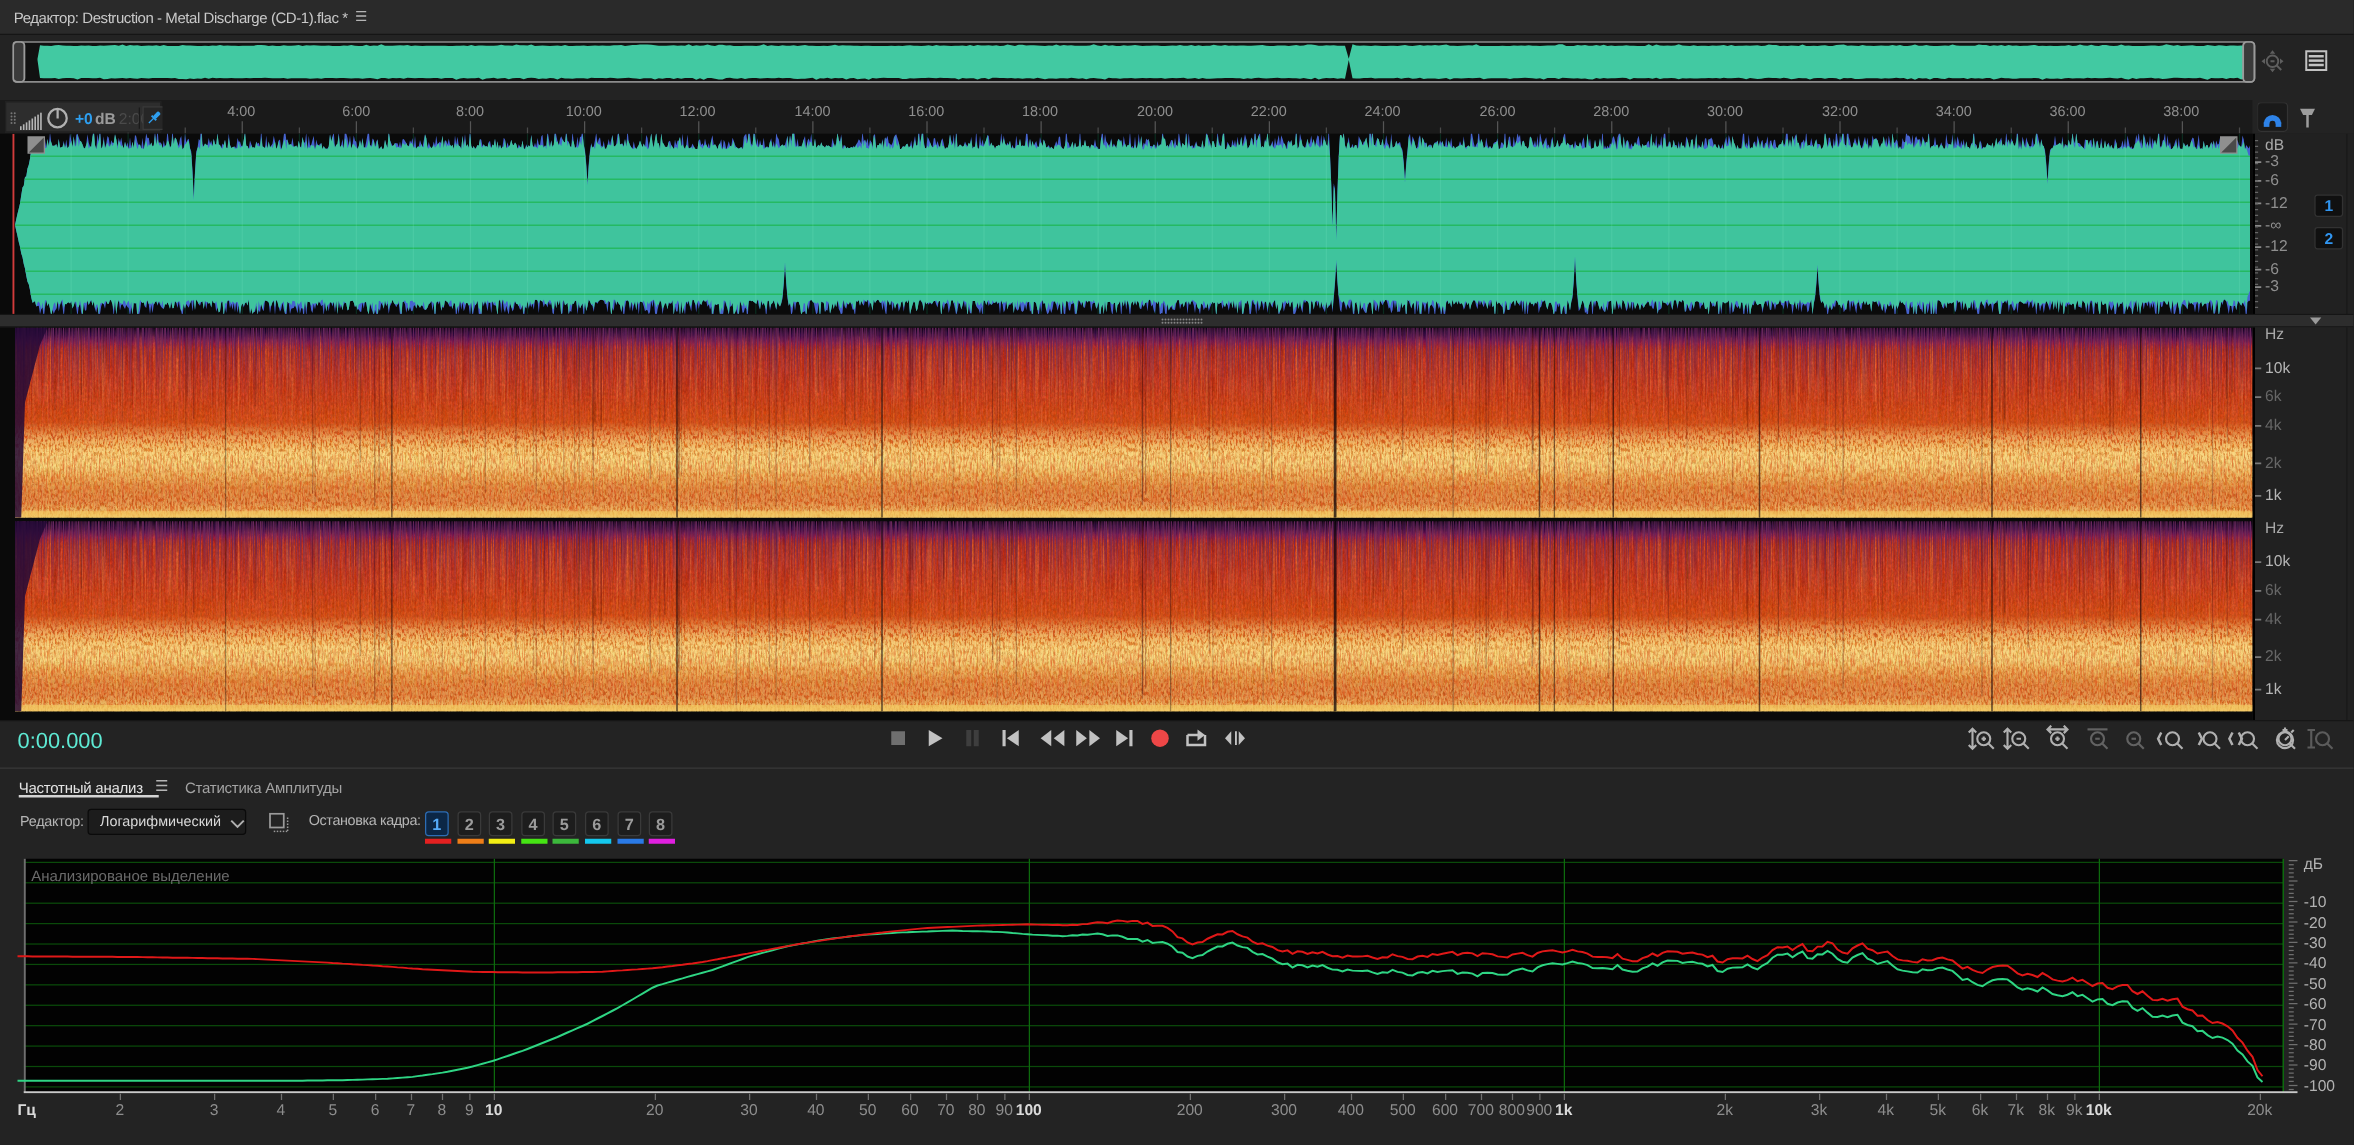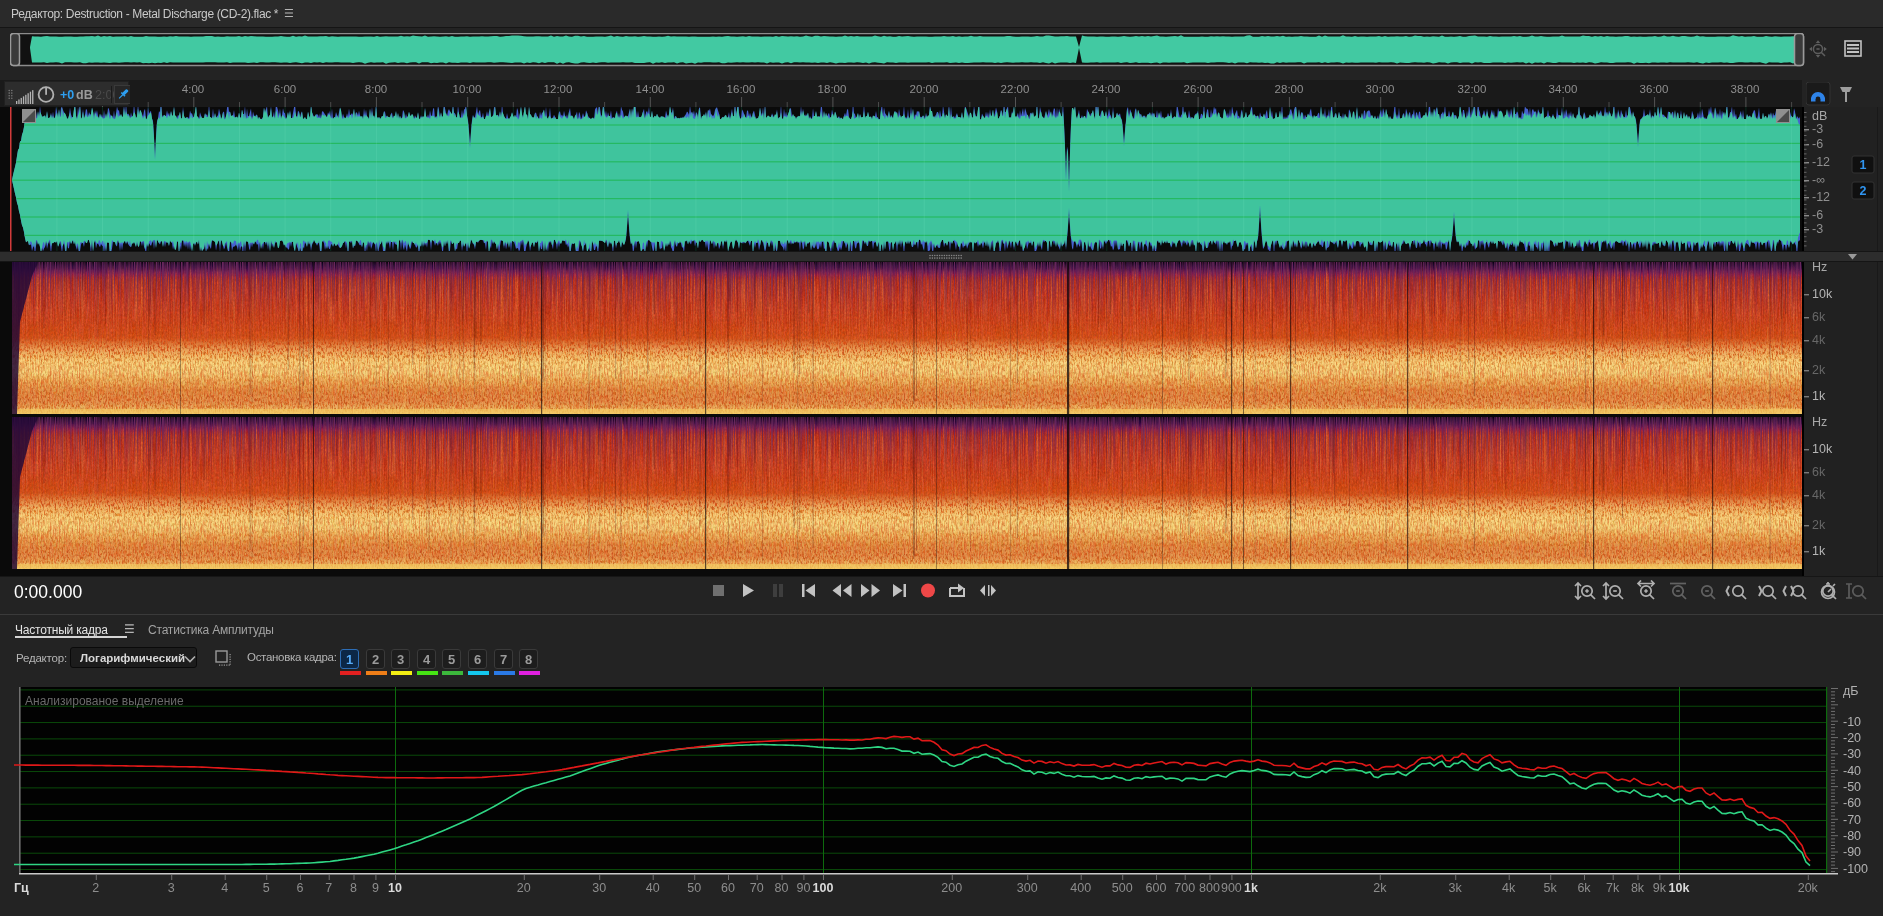--- a/index.html
+++ b/index.html
@@ -4,21 +4,21 @@
 * { margin:0; padding:0; box-sizing:border-box; }
 html,body { width:1883px; height:916px; background:#1f1f1f; font-family:"Liberation Sans", sans-serif; overflow:hidden; }
 .abs { position:absolute; }
 #stage { position:relative; width:1883px; height:916px; }
 </style></head>
 <body>
 <div id="stage">
 <div class="abs" style="left:0;top:28px;width:1883px;height:52px;background:#232323"></div>
 
 <div class="abs" style="left:0;top:0;width:1883px;height:28px;background:#2a2a2a;border-bottom:1px solid #151515">
-<div class="abs" style="left:11px;top:7px;font-size:12px;letter-spacing:-0.35px;color:#c9c9c9">Редактор: Destruction - Metal Discharge (CD-2).flac *</div>
+<div class="abs" style="left:11px;top:7px;font-size:12px;letter-spacing:-0.35px;color:#c9c9c9">Редактор: Destruction - Metal Discharge (CD-1).flac *</div>
 <div class="abs" style="left:284px;top:7px;font-size:11px;color:#b5b5b5">☰</div>
 </div>
 <svg class="abs" style="left:1808px;top:38px" width="70" height="24">
 <g opacity="0.5" stroke="#9a9a9a" fill="none" stroke-width="1.5">
 <circle cx="10" cy="11" r="4.6"></circle>
         <path d="M13.2 14.2 l3.8 3.8 M8.4 11 h3.2"></path>
 <path d="M10 2.2 l2.2 2.8 h-4.4 z M10 19.8 l2.2 -2.8 h-4.4 z M1.2 11 l2.8 -2.2 v4.4 z M18.8 11 l-2.8 -2.2 v4.4 z" fill="#9a9a9a" stroke="none"></path>
 </g>
 <g fill="#c2c2c2">
         <rect x="37" y="3" width="16" height="15" fill="none" stroke="#c2c2c2" stroke-width="1.6"></rect>
@@ -752,21 +752,21 @@
 <text x="90" y="17" font-size="12.5" fill="#4a4a4a" font-family="Liberation Sans, sans-serif">2:00</text>
 <rect x="106" y="4" width="1" height="17" fill="#1a1a1a"></rect>
 <rect x="109.5" y="3.5" width="17" height="18" fill="#262626" stroke="#3a3a3a"></rect>
 <g transform="translate(118,12.5) rotate(45)" fill="#2e9ff0">
           <rect x="-1.6" y="-6.5" width="3.2" height="6" rx="1"></rect>
           <rect x="-2.6" y="-1" width="5.2" height="1.6"></rect>
           <rect x="-0.55" y="0" width="1.1" height="5.5"></rect>
         </g>
 </svg></div>
 <div class="abs" style="left:0;top:576px;width:1883px;height:38px;background:#232323;border-top:1px solid #161616"></div>
-<div class="abs" style="left:14px;top:582px;font-size:17.5px;color:#ffffff">0:00.000</div>
+<div class="abs" style="left:14px;top:582px;font-size:17.5px;color:#5eead4">0:00.000</div>
 <svg class="abs" style="left:700px;top:578px" width="310" height="30">
       <rect x="13" y="7" width="11" height="11" fill="#6f6f6f"></rect>
       <path d="M43 6 l11 6.5 l-11 6.5 z" fill="#c2c2c2"></path>
       <rect x="73" y="6" width="4" height="13" fill="#3e3e3e"></rect>
       <rect x="79" y="6" width="4" height="13" fill="#3e3e3e"></rect>
       <rect x="102" y="6" width="2.5" height="13" fill="#c2c2c2"></rect>
       <path d="M115 6 l0 13 l-9.5 -6.5 z" fill="#c2c2c2"></path>
       <path d="M141 6 l0 13 l-8.5 -6.5 z" fill="#c2c2c2"></path>
       <path d="M151.5 6 l0 13 l-8.5 -6.5 z" fill="#c2c2c2"></path>
       <path d="M161 6 l8.5 6.5 l-8.5 6.5 z" fill="#c2c2c2"></path>
@@ -837,26 +837,26 @@
         <path d="M258 12 l3 -3 M256 4 h4 M258 4 v-2 M263 6 l2 -2"></path>
       </g>
       <g opacity="0.4" stroke="#b0b0b0" fill="none" stroke-width="1.7">
         <circle cx="288" cy="11" r="5.2"></circle>
         <path d="M291.6 14.6 l4.4 4.4"></path>
         <path d="M279 4 v14 M276 4 h6 M276 18 h6"></path>
       </g>
     </svg>
 <div class="abs" style="left:0;top:614px;width:1883px;height:302px;background:#232323;border-top:1px solid #3a3a3a"></div>
 
-<div class="abs" style="left:15px;top:623px;font-size:12px;letter-spacing:-0.2px;color:#e4e4e4">Частотный кадра</div>
+<div class="abs" style="left:15px;top:623px;font-size:12px;letter-spacing:-0.2px;color:#e4e4e4">Частотный анализ</div>
 <div class="abs" style="left:124px;top:622px;font-size:12px;color:#b5b5b5">☰</div>
 <div class="abs" style="left:15px;top:636px;width:112px;height:2px;background:#d4d4d4"></div>
 <div class="abs" style="left:148px;top:623px;font-size:12px;letter-spacing:-0.2px;color:#a3a3a3">Статистика Амплитуды</div>
 <div class="abs" style="left:16px;top:652px;font-size:11.5px;letter-spacing:-0.2px;color:#b5b5b5">Редактор:</div>
-<div class="abs" style="left:70px;top:647px;width:127px;height:21px;background:#1c1c1c;border:1px solid #0a0a0a;border-radius:3px;color:#d8d8d8;font-size:11.5px;font-weight:bold;line-height:21px;padding-left:9px">Логарифмический</div>
+<div class="abs" style="left:70px;top:647px;width:127px;height:21px;background:#1c1c1c;border:1px solid #0a0a0a;border-radius:3px;color:#d8d8d8;font-size:11.5px;font-weight:normal;line-height:21px;padding-left:9px">Логарифмический</div>
 <svg class="abs" style="left:184px;top:655px" width="12" height="8">
       <path d="M1 1.5 l5 5 l5 -5" stroke="#b0b0b0" stroke-width="1.6" fill="none"></path>
     </svg>
 <svg class="abs" style="left:215px;top:650px" width="20" height="18">
       <rect x="1" y="1" width="11" height="11" fill="none" stroke="#9a9a9a" stroke-width="1.4"></rect>
       <g fill="#9a9a9a">
         <rect x="4.0" y="14.5" width="1.2" height="1.2"></rect>
         <rect x="6.4" y="14.5" width="1.2" height="1.2"></rect>
         <rect x="8.8" y="14.5" width="1.2" height="1.2"></rect>
         <rect x="11.2" y="14.5" width="1.2" height="1.2"></rect>

